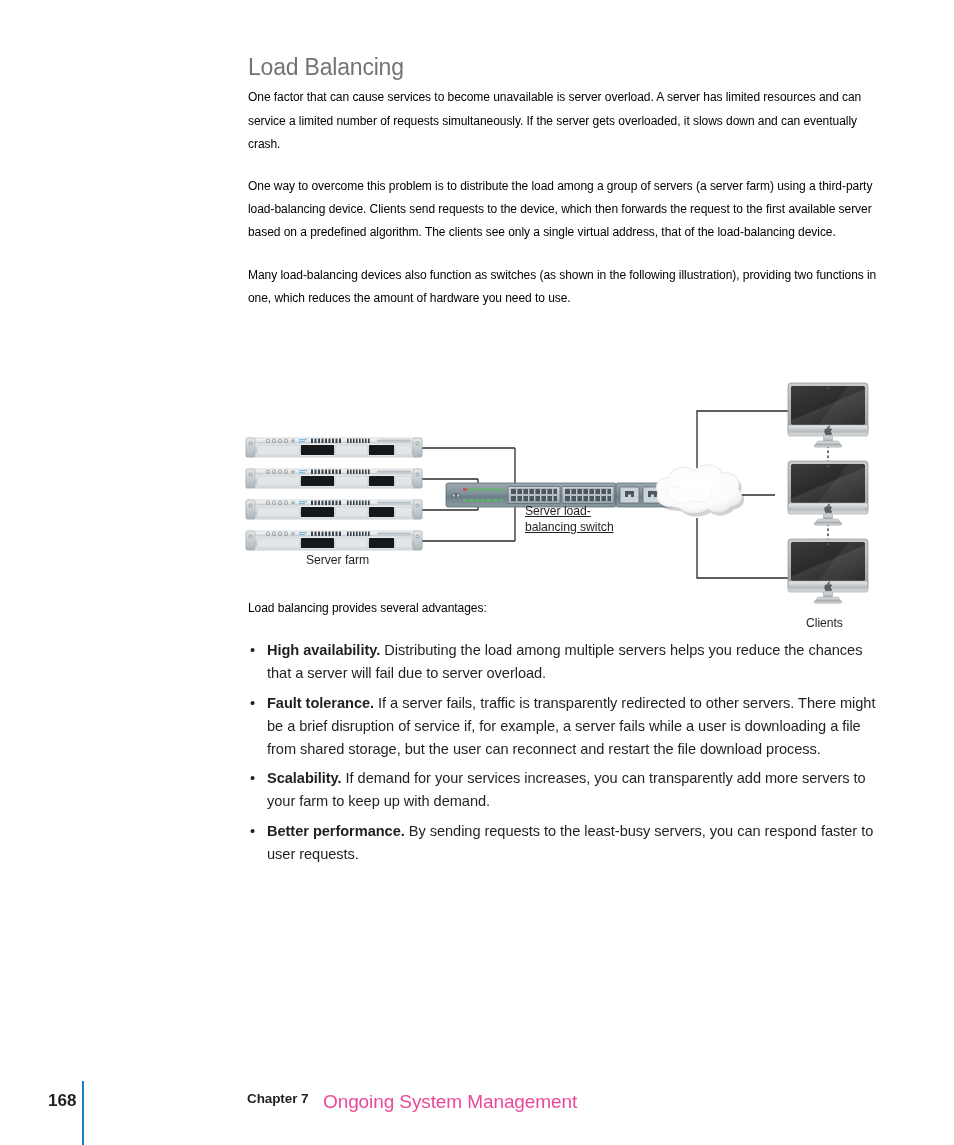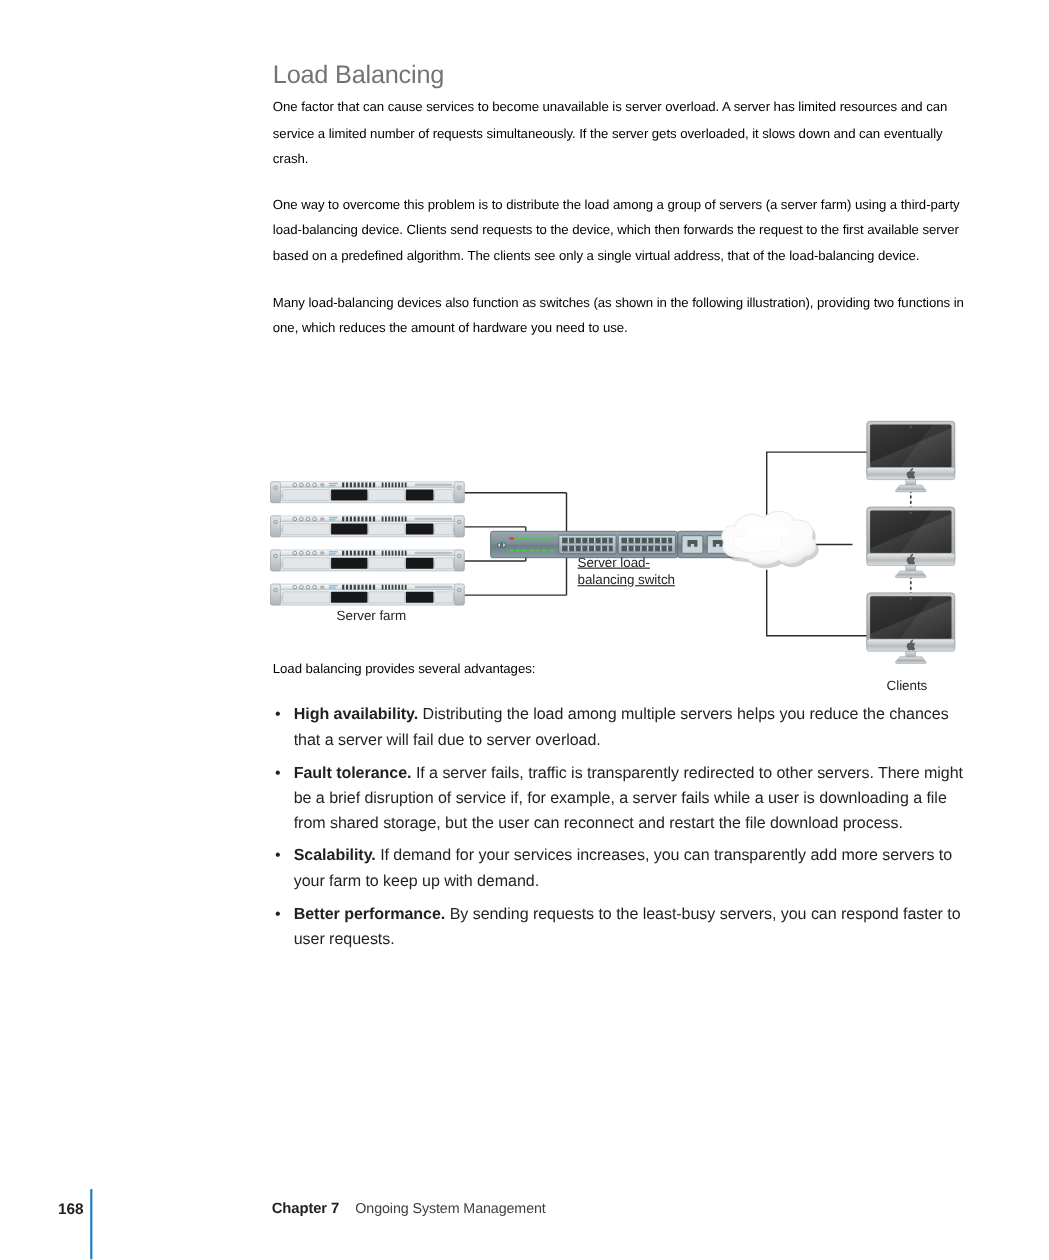--- a/index.html
+++ b/index.html
@@ -91,39 +91,39 @@
     width: 2px;
     height: 64px;
     background: #1a7cc4;
   }
   .page-number {
     position: absolute;
     left: 48px;
     top: 11px;
     width: 28px;
     text-align: right;
-    font-size: 14px;
+    font-size: 17px;
     font-weight: bold;
     color: #231f20;
   }
   .footer-chapter {
     position: absolute;
     left: 247px;
     top: 11px;
     font-size: 13.5px;
     font-weight: bold;
     color: #231f20;
     letter-spacing: -0.1px;
   }
   .footer-chaptername {
     position: absolute;
     left: 323px;
     top: 11px;
-    font-size: 13px;
-    color: #404040;
+    font-size: 19px;
+    color: #ec4899;
     letter-spacing: -0.1px;
   }
 
   
   .diagram {
     position: absolute;
     left: 240px;
     top: 378px;
     width: 660px;
     height: 262px;

